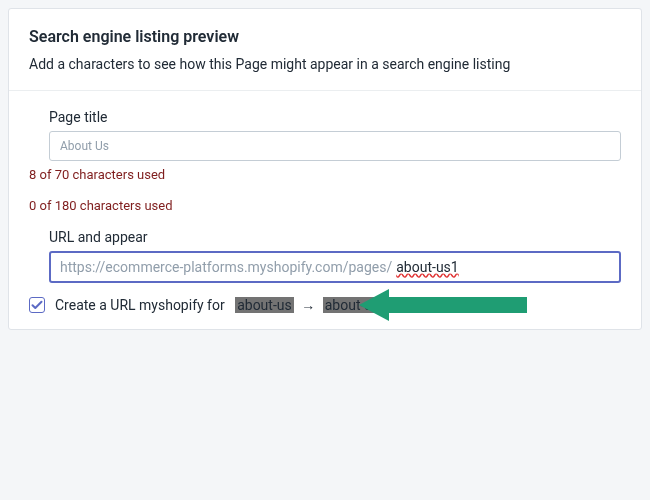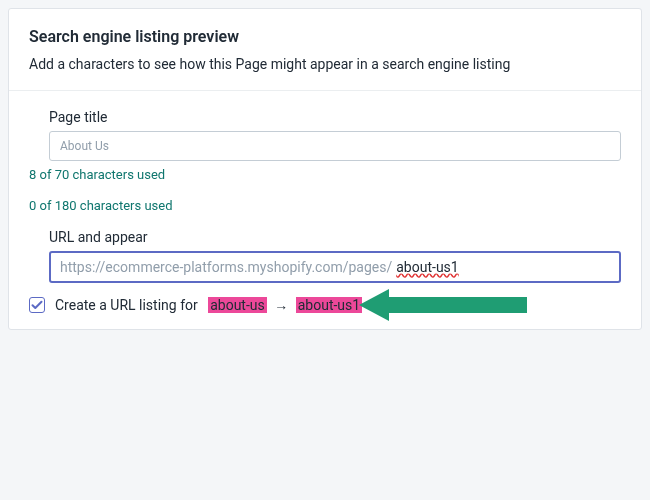--- a/index.html
+++ b/index.html
@@ -60,21 +60,21 @@
       border: 1px solid #c4cdd5;
       border-radius: 3px;
       padding: 7px 10px;
       font-size: 14px;
       font-family: inherit;
       height: 72px;
       resize: vertical;
     }
     .char-count {
       font-size: 13px;
-      color: #0f766e;
+      color: #7f1d1d;
       margin-top: 4px;
       margin-bottom: 16px;
     }
     .url-row {
       display: flex;
       align-items: center;
       border: 2px solid #5c6ac4;
       border-radius: 3px;
       padding: 6px 9px;
     }
@@ -102,21 +102,21 @@
       background: #fff;
       margin-right: 10px;
       display: inline-flex;
       align-items: center;
       justify-content: center;
       cursor: pointer;
       flex-shrink: 0;
     }
     .cb svg { display: block; }
     .hl {
-      background: #ec4899;
+      background: #737373;
       padding: 0 2px;
     }
     .arrow-sep {
       margin: 0 4px;
       color: #212b36;
     }
     .annotation-arrow {
       position: absolute;
       left: 350px;
       bottom: 4px;
@@ -150,21 +150,21 @@
       </div>
     </div>
 
     <div class="checkbox-row">
       <span class="cb">
         <svg width="12" height="12" viewBox="0 0 12 12">
             <path d="M1.5 6.2 L4.3 9 L10.5 2.8" stroke="#5c6ac4" stroke-width="2" fill="none" stroke-linecap="round" stroke-linejoin="round"></path>
           </svg>
       </span>
       <span>
-        <span>Create a URL listing for</span>
+        <span>Create a URL myshopify for</span>
         <span>&nbsp;</span>
         <span class="hl">about-us</span>
         <span class="arrow-sep">→</span>
         <span class="hl">about-us1</span>
       </span>
     </div>
 
     <svg class="annotation-arrow" width="170" height="40" viewBox="0 0 170 40">
       <polygon points="0,20 30,4 30,12 168,12 168,28 30,28 30,36" fill="#1f9d73"></polygon>
     </svg>

